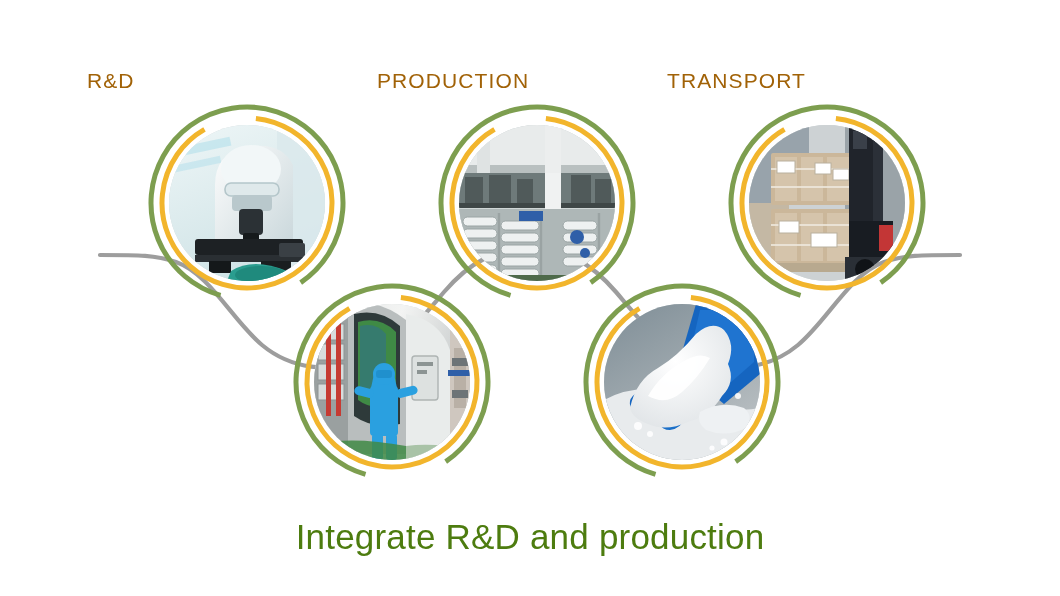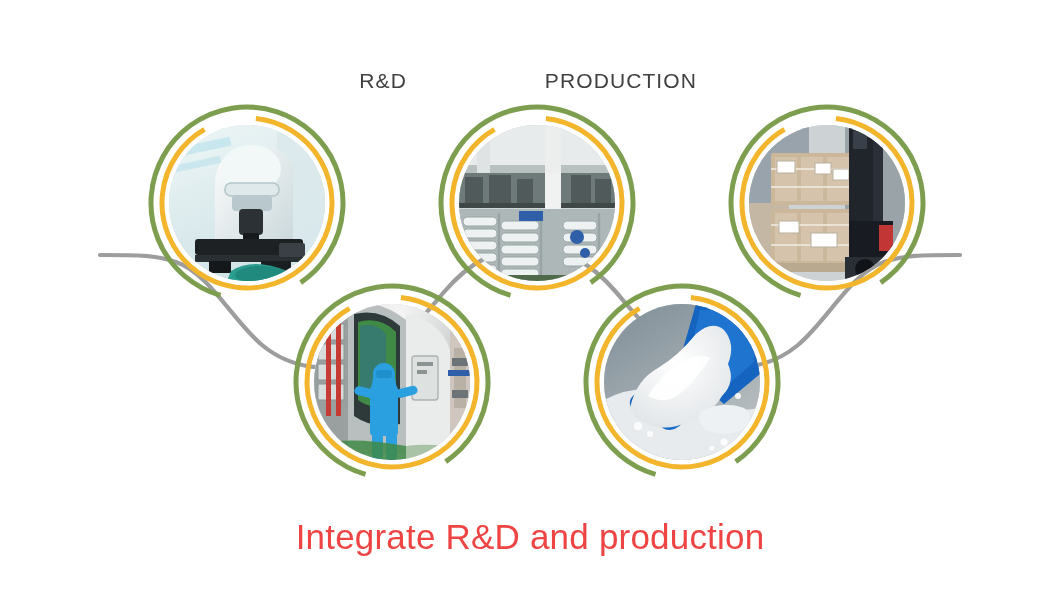--- a/index.html
+++ b/index.html
@@ -21,37 +21,37 @@
   .node .ring{position:absolute;left:0;top:0;width:200px;height:200px;}
   .node .photo{
     position:absolute;left:22px;top:22px;width:156px;height:156px;
     border-radius:50%;overflow:hidden;background:#cfd6d8;
   }
   .node .photo svg{display:block;width:156px;height:156px;}
 
   
   .caption{
     position:absolute;
-    text-align:right;
-    color:#404040;
+    text-align:left;
+    color:#a16207;
     font-size:21px;
     letter-spacing:1.1px;
     font-weight:400;
     white-space:nowrap;
     line-height:1;
   }
   .caption.top{width:320px;}
   .caption.bottom{width:320px;}
 
   
   .headline{
     position:absolute;
     left:0;top:518px;width:1060px;
     text-align:center;
-    color:#ef4444;
+    color:#4d7c0f;
     font-size:35px;
     font-weight:400;
     letter-spacing:.2px;
     line-height:1.1;
   }
 </style>
 </head>
 <body>
 
 <div id="stage">
@@ -305,13 +305,14 @@
       </g>
     </svg>
         </div>
       </div>
     </div>
 
   <div class="headline">Integrate R&amp;D and production</div>
 
 <div class="caption top" style="left: 87px; top: 70px;">R&amp;D</div>
     <div class="caption top" style="left: 377px; top: 70px;">PRODUCTION</div>
+    <div class="caption top" style="left: 667px; top: 70px;">TRANSPORT</div>
   </div>
 
 </body></html>

